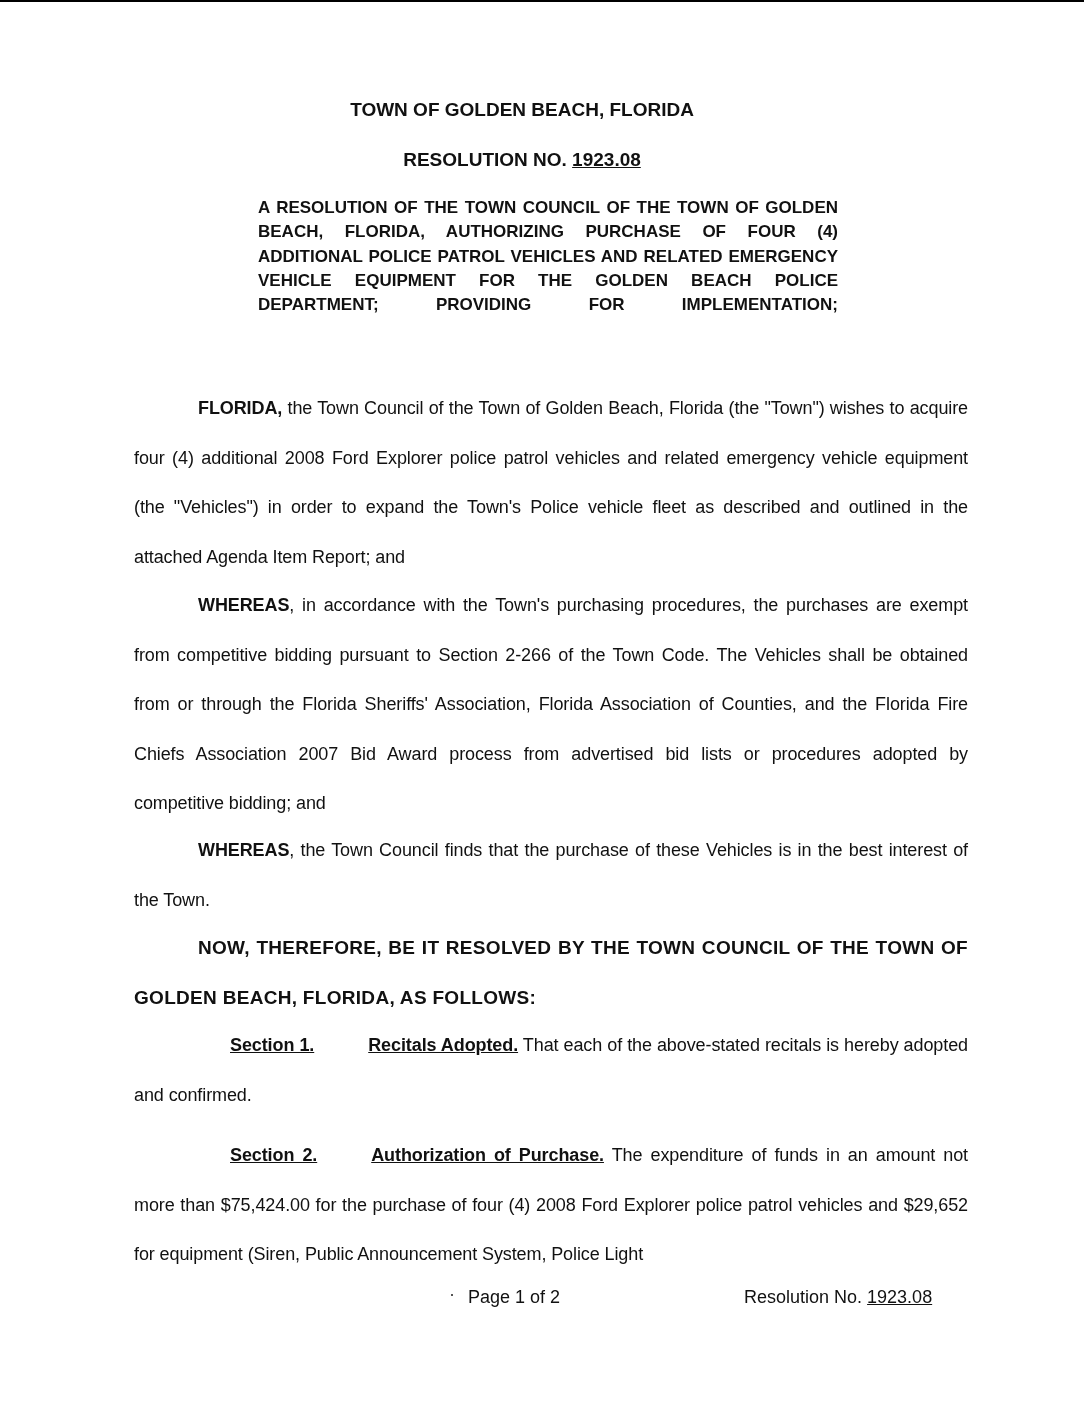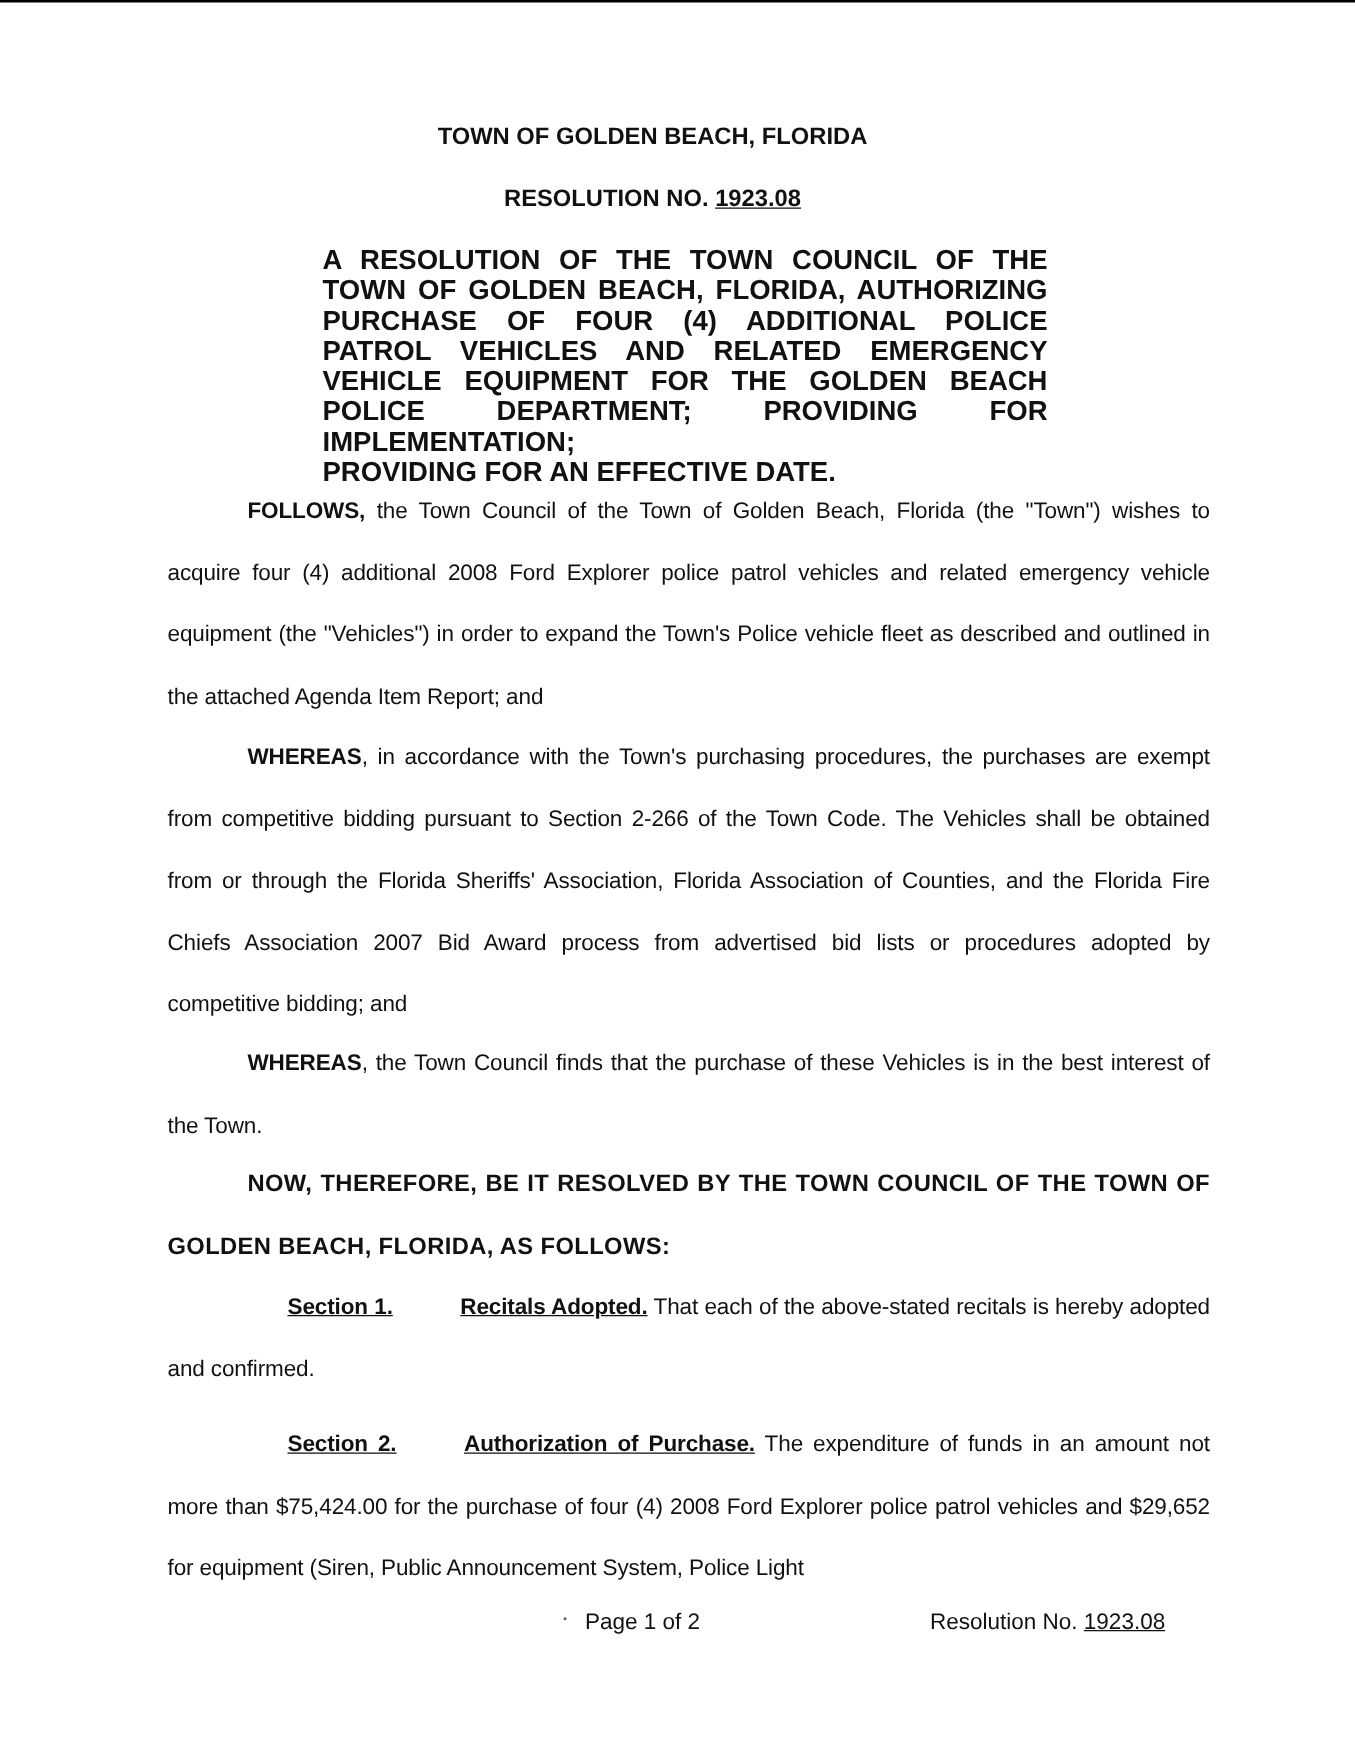--- a/index.html
+++ b/index.html
@@ -5,21 +5,21 @@
     html, body { margin: 0; padding: 0; background: #ffffff; }
     body {
       width: 1084px; height: 1403px; position: relative; overflow: hidden;
       font-family: "Liberation Sans", sans-serif; color: #111111;
     }
     .topline { position: absolute; left: 0; top: 0; width: 1084px; height: 2px; background: #000; }
     .center { position: absolute; left: 0; width: 1044px; text-align: center; font-weight: bold; font-size: 19px; }
     .u { text-decoration: underline; }
     .title-block {
       position: absolute; left: 258px; top: 196px; width: 580px;
-      font-weight: bold; font-size: 22px; line-height: 24.3px;
+      font-weight: bold; font-size: 17px; line-height: 24.3px;
       text-align: justify; text-align-last: justify;
     }
     .title-block .last { text-align-last: left; display: block; }
     .body {
       position: absolute; left: 134px; width: 834px;
       font-size: 18px; line-height: 49.5px; text-align: justify;
       letter-spacing: -0.1px;
     }
     .indent { text-indent: 64px; }
     b { font-weight: bold; }
@@ -33,24 +33,23 @@
 <body>
 
 <div class="topline"></div>
 
 <div class="center" style="top:99px;">TOWN OF GOLDEN BEACH, FLORIDA</div>
 
 <div class="center" style="top:149px;"><span>RESOLUTION NO. </span><span class="u">1923.08</span></div>
 
 <div class="title-block">
   <span>A RESOLUTION OF THE TOWN COUNCIL OF THE TOWN OF GOLDEN BEACH, FLORIDA, AUTHORIZING PURCHASE OF FOUR (4) ADDITIONAL POLICE PATROL VEHICLES AND RELATED EMERGENCY VEHICLE EQUIPMENT FOR THE GOLDEN BEACH POLICE DEPARTMENT; PROVIDING FOR IMPLEMENTATION;</span>
-  <span class="last">PROVIDING FOR AN EFFECTIVE DATE.</span>
 </div>
 
-<div class="body indent" style="top:384px;"><b>FOLLOWS,</b><span> the Town Council of the Town of Golden Beach, Florida (the "Town") wishes to acquire four (4) additional 2008 Ford Explorer police patrol vehicles and related emergency vehicle equipment (the "Vehicles") in order to expand the Town's Police vehicle fleet as described and outlined in the attached Agenda Item Report; and</span></div>
+<div class="body indent" style="top:384px;"><b>FLORIDA,</b><span> the Town Council of the Town of Golden Beach, Florida (the "Town") wishes to acquire four (4) additional 2008 Ford Explorer police patrol vehicles and related emergency vehicle equipment (the "Vehicles") in order to expand the Town's Police vehicle fleet as described and outlined in the attached Agenda Item Report; and</span></div>
 
 <div class="body indent" style="top:581px;"><b>WHEREAS</b><span>, in accordance with the Town's purchasing procedures, the purchases are exempt from competitive bidding pursuant to Section 2-266 of the Town Code. The Vehicles shall be obtained from or through the Florida Sheriffs' Association, Florida Association of Counties, and the Florida Fire Chiefs Association 2007 Bid Award process from advertised bid lists or procedures adopted by competitive bidding; and</span></div>
 
 <div class="body indent" style="top:826px;"><b>WHEREAS</b><span>, the Town Council finds that the purchase of these Vehicles is in the best interest of the Town.</span></div>
 
 <div class="body indent resolve" style="top:923px;">NOW, THEREFORE, BE IT RESOLVED BY THE TOWN COUNCIL OF THE TOWN OF GOLDEN BEACH, FLORIDA, AS FOLLOWS:</div>
 
 <div class="body indent" style="top:1021px;"><span class="sec-label">Section 1.</span><span class="gap"></span><span class="sec-label">Recitals Adopted.</span><span> That each of the above-stated recitals is hereby adopted and confirmed.</span></div>
 
 <div class="body indent" style="top:1131px;"><span class="sec-label">Section 2.</span><span class="gap"></span><span class="sec-label">Authorization of Purchase.</span><span> The expenditure of funds in an amount not more than $75,424.00 for the purchase of four (4) 2008 Ford Explorer police patrol vehicles and $29,652 for equipment (Siren, Public Announcement System, Police Light</span></div>

